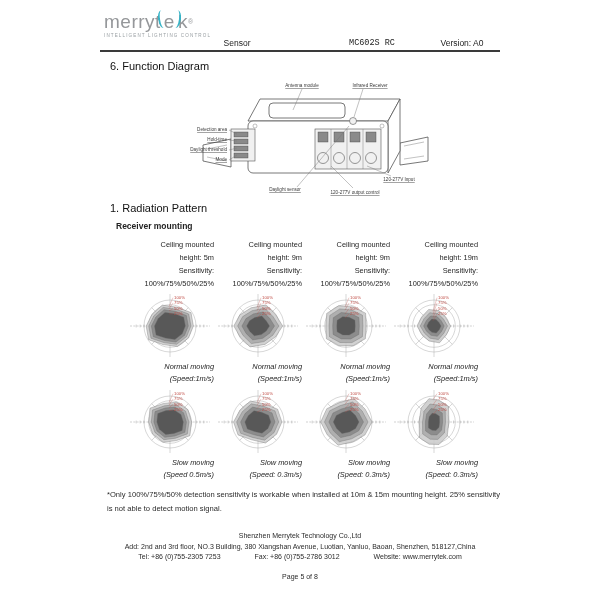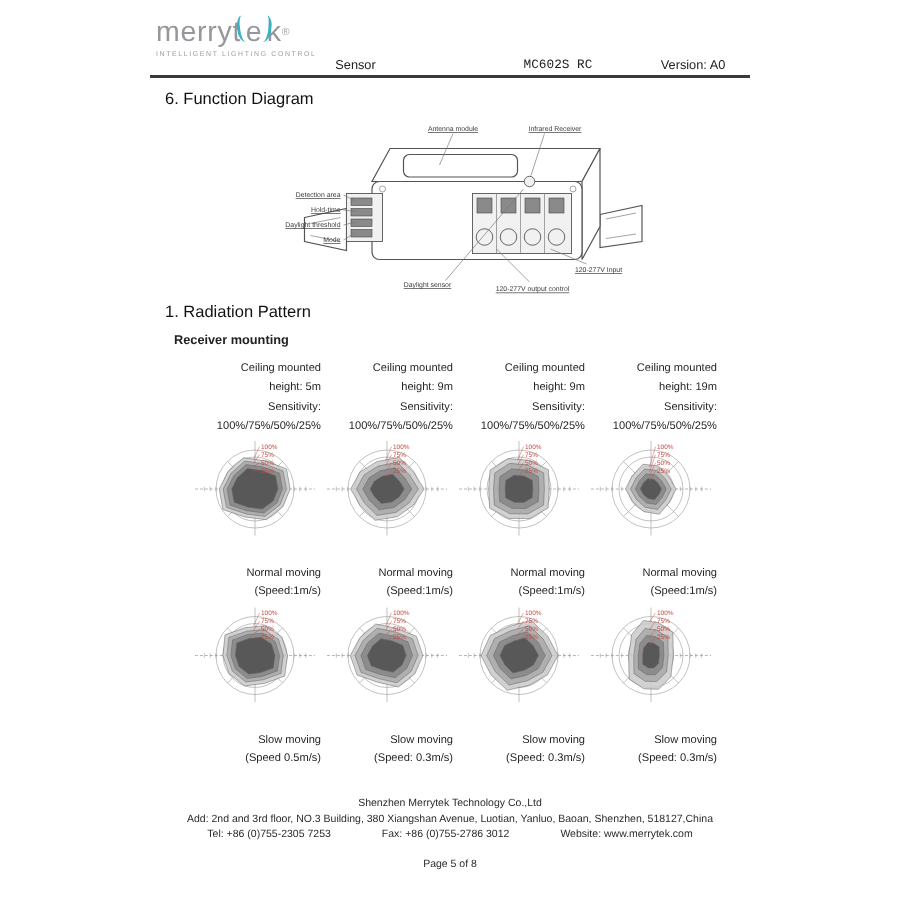--- a/index.html
+++ b/index.html
@@ -26,21 +26,21 @@
   .fd-svg text{font-size:4.6px;fill:#3a3a3a;}
   .fd-svg .callout{text-decoration:underline;}
   .fd-svg .thin{stroke:#777;stroke-width:0.45;fill:none;}
   .fd-svg .face{fill:#ffffff;stroke:#555;stroke-width:0.8;}
   .fd-svg .part{fill:#f1f1f1;stroke:#555;stroke-width:0.6;}
   .fd-svg .dark{fill:#8a8a8a;stroke:#444;stroke-width:0.4;}
   
   .grid{position:absolute;left:126px;top:238px;width:352px;display:flex;}
   .col{width:88px;text-align:right;}
   .col .hd{font-size:7.4px;line-height:13px;color:#1f1f1f;}
-  .col .cap{font-size:7.4px;line-height:12px;color:#1f1f1f;margin-top:17px;margin-bottom:2px;}
+  .col .cap{font-size:7.4px;line-height:12px;color:#1f1f1f;margin-top:2px;margin-bottom:2px;font-style:italic;}
   .col svg{display:block;margin:1px auto 0 auto;}
   
   .footnote{position:absolute;left:107px;top:488px;width:394px;font-size:7.6px;line-height:14px;color:#2b2b2b;}
   .footer{position:absolute;left:100px;top:531px;width:400px;text-align:center;font-size:7px;line-height:10.5px;color:#2b2b2b;}
   .footer .contacts{display:flex;justify-content:center;gap:34px;}
   .footer .pageno{margin-top:9px;}
 </style>
 </head>
 <body>
 
@@ -449,20 +449,21 @@
           <line x1="45" y1="22.900000000000002" x2="41" y2="27.53" stroke="#bf4a43" stroke-width="0.3"></line>
           <text x="46" y="24.200000000000003" font-size="4.3" fill="#bf4a43">25%</text>
         </svg>
         <div class="cap">
           <div>Slow moving</div>
           <div>(Speed: 0.3m/s)</div>
         </div>
       </div>
     </div>
 
+  <div class="footnote">*Only 100%/75%/50% detection sensitivity is workable when installed at 10m &amp; 15m mounting height. 25% sensitivity is not able to detect motion signal.</div>
 
   <div class="footer">
     <div>Shenzhen Merrytek Technology Co.,Ltd</div>
     <div>Add: 2nd and 3rd floor, NO.3 Building, 380 Xiangshan Avenue, Luotian, Yanluo, Baoan, Shenzhen, 518127,China</div>
     <div class="contacts">
       <span>Tel: +86 (0)755-2305 7253</span>
       <span>Fax: +86 (0)755-2786 3012</span>
       <span>Website: www.merrytek.com</span>
     </div>
     <div class="pageno">Page 5 of 8</div>

